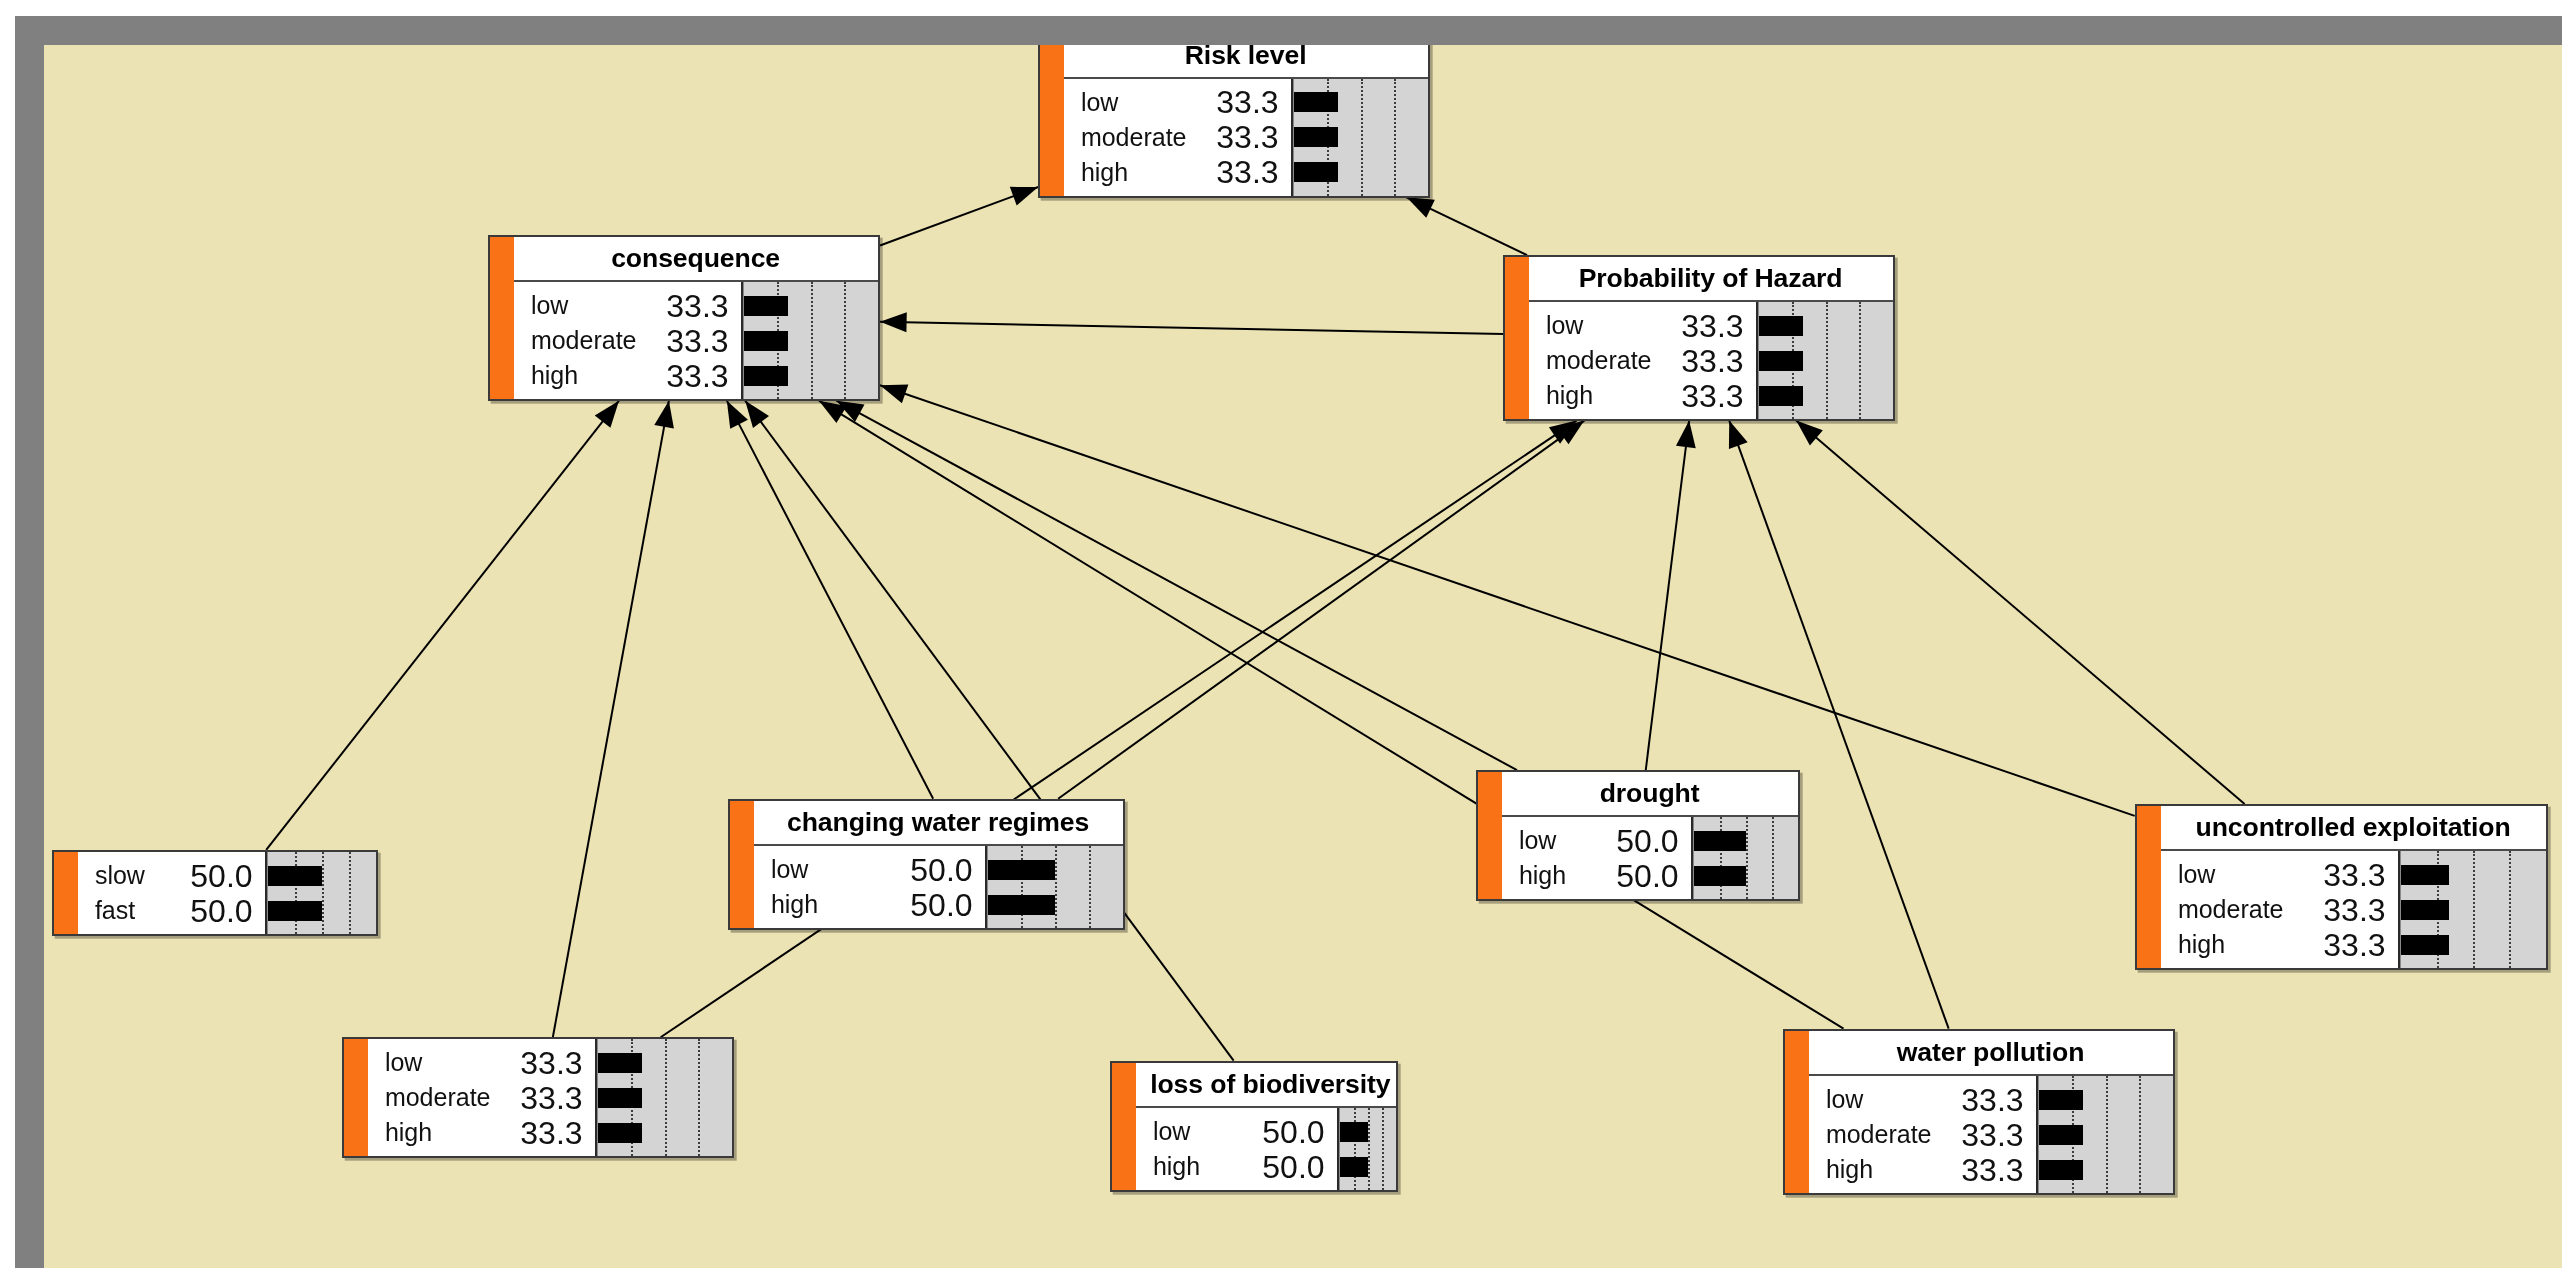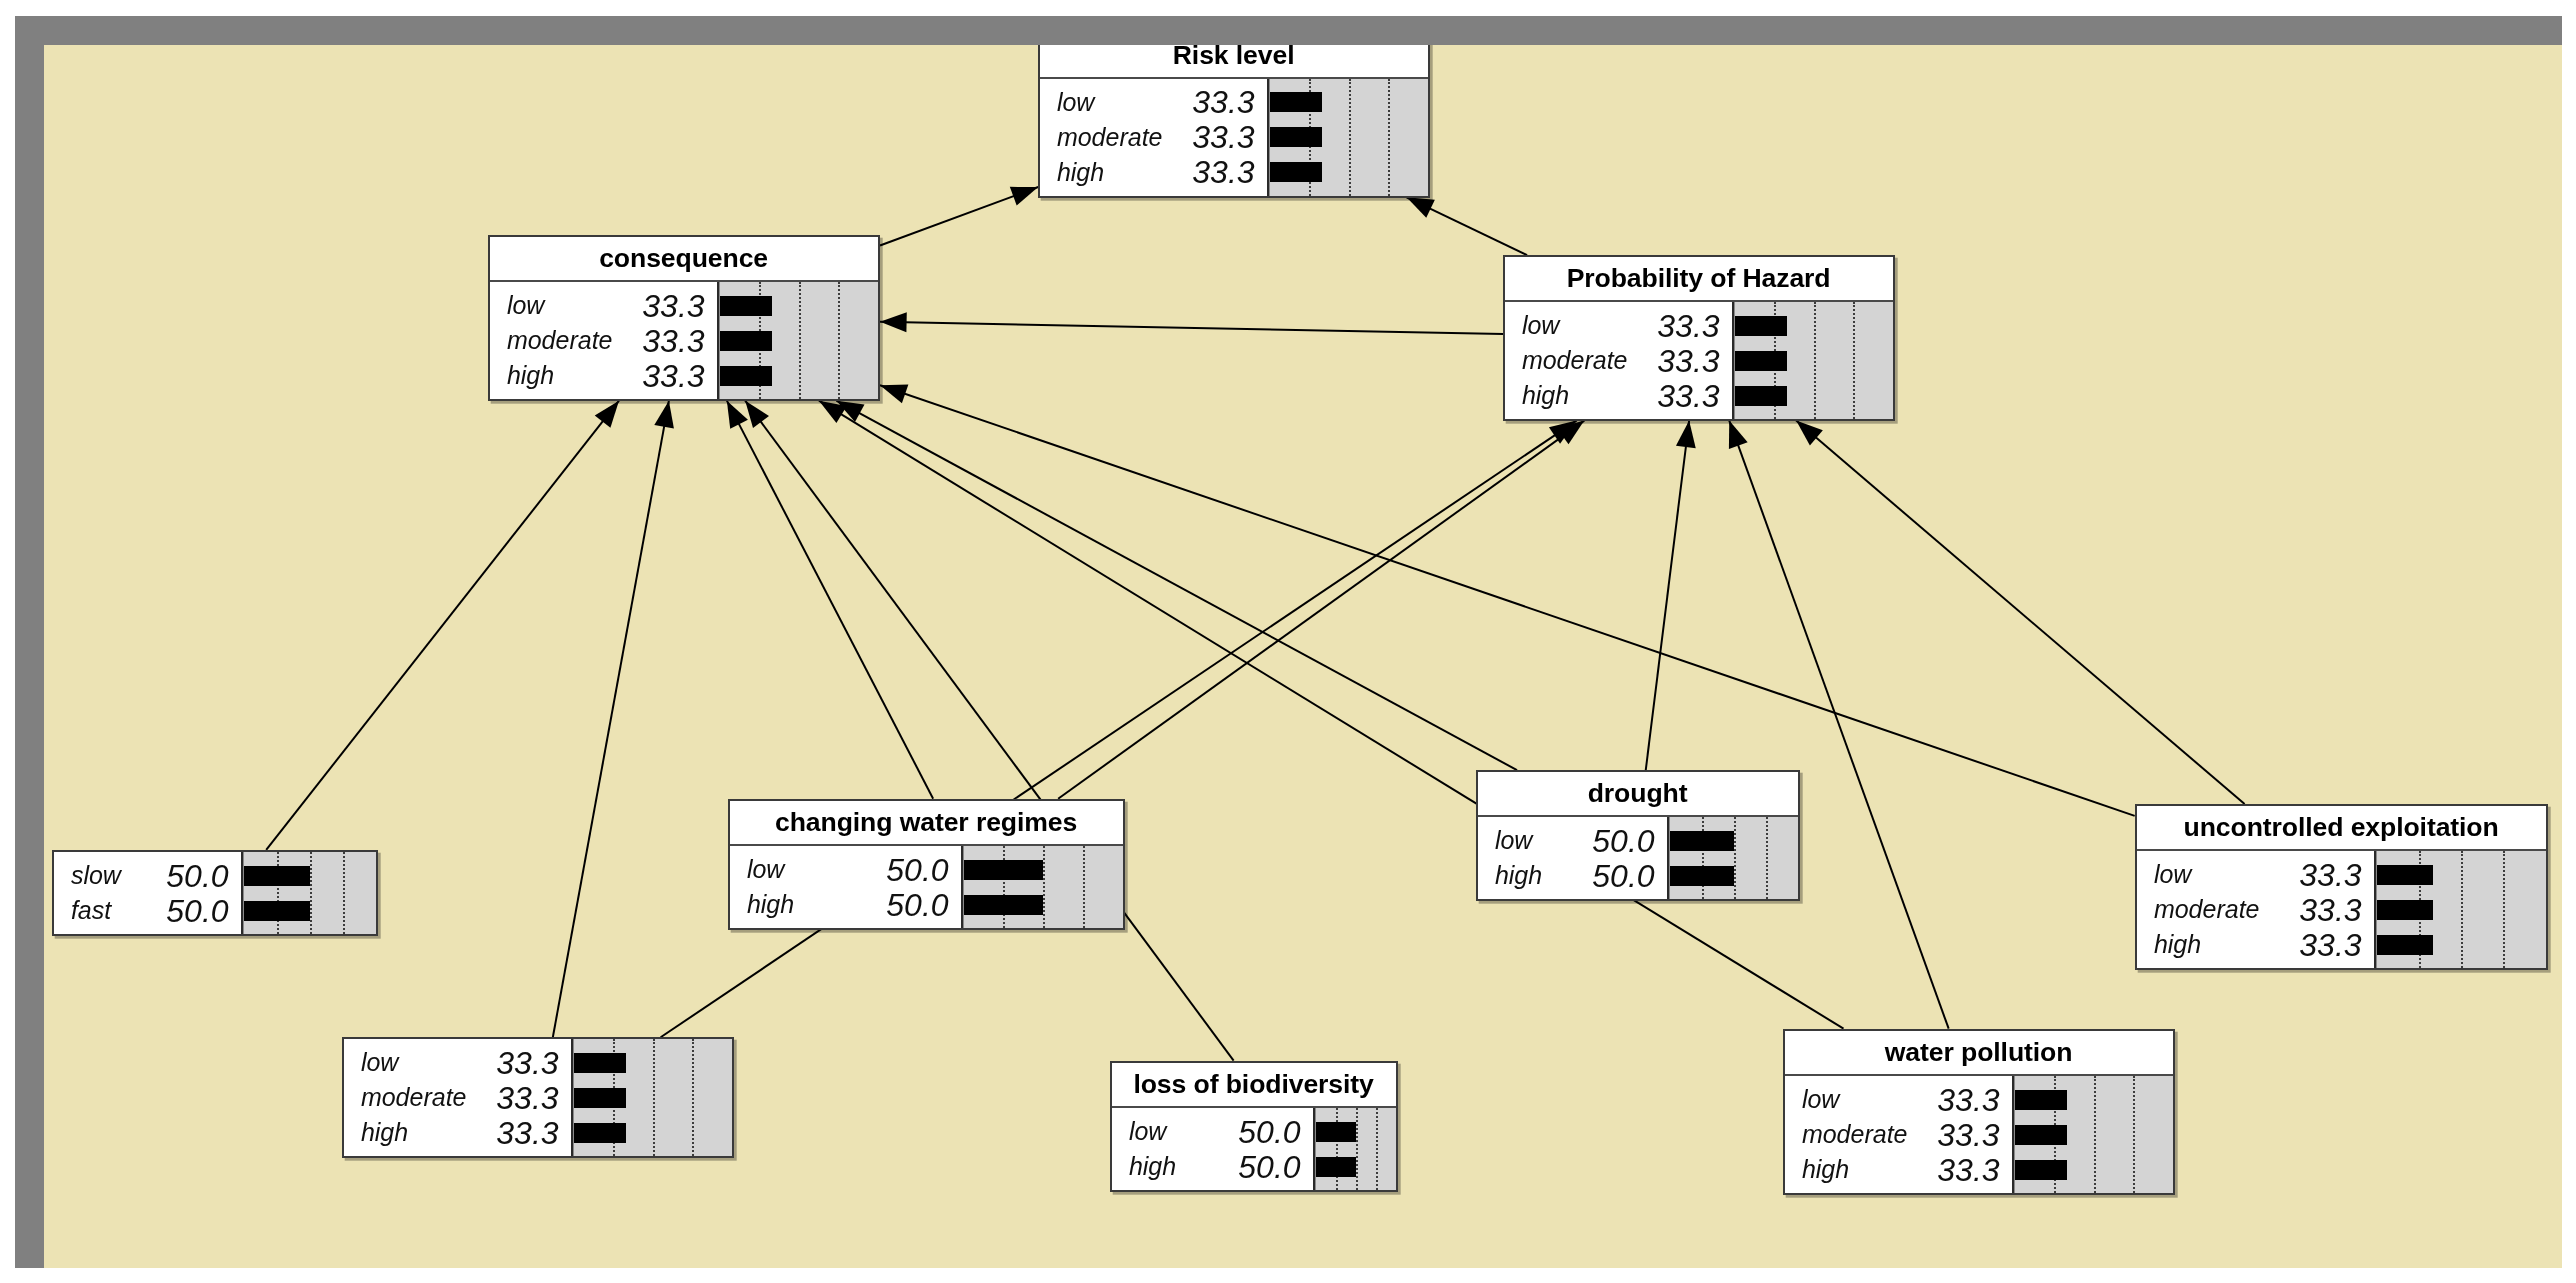--- a/index.html
+++ b/index.html
@@ -32,24 +32,25 @@
   }
   #edge-layer {
     position: absolute;
     left: 0; top: 0;
     width: 2518px; height: 1223px;
     pointer-events: none;
   }
   
   .node {
     position: absolute;
-    background: #404040;
+    background: #f97316;
     border: 2px solid #3a3a3a;
     box-shadow: 2.7px 2.7px 0 rgba(0,0,0,0.30);
     z-index: 5;
+    padding-left: 24px;
   }
   .node-title {
     text-align: center;
     font-weight: bold;
     color: #000000;
     background: #ffffff;
     border-bottom: 2.7px solid #4a4a4a;
     white-space: nowrap;
     line-height: 1.0;
     padding: 8px 14.6px 8.6px 14.6px;
@@ -65,21 +66,20 @@
     flex: 0 0 auto;
     padding: 6px 0 6px 0;
     background: #ffffff;
     border-right: 2px solid #2a2a2a;
   }
   .state-row {
     display: flex;
     flex-direction: row;
     align-items: center;
     height: 35px;
-    font-style: italic;
   }
   .state-label {
     font-size: 25px;
     color: #111111;
     padding-left: 17.3px;
     white-space: nowrap;
     line-height: 1;
   }
   .state-value {
     font-size: 32px;

